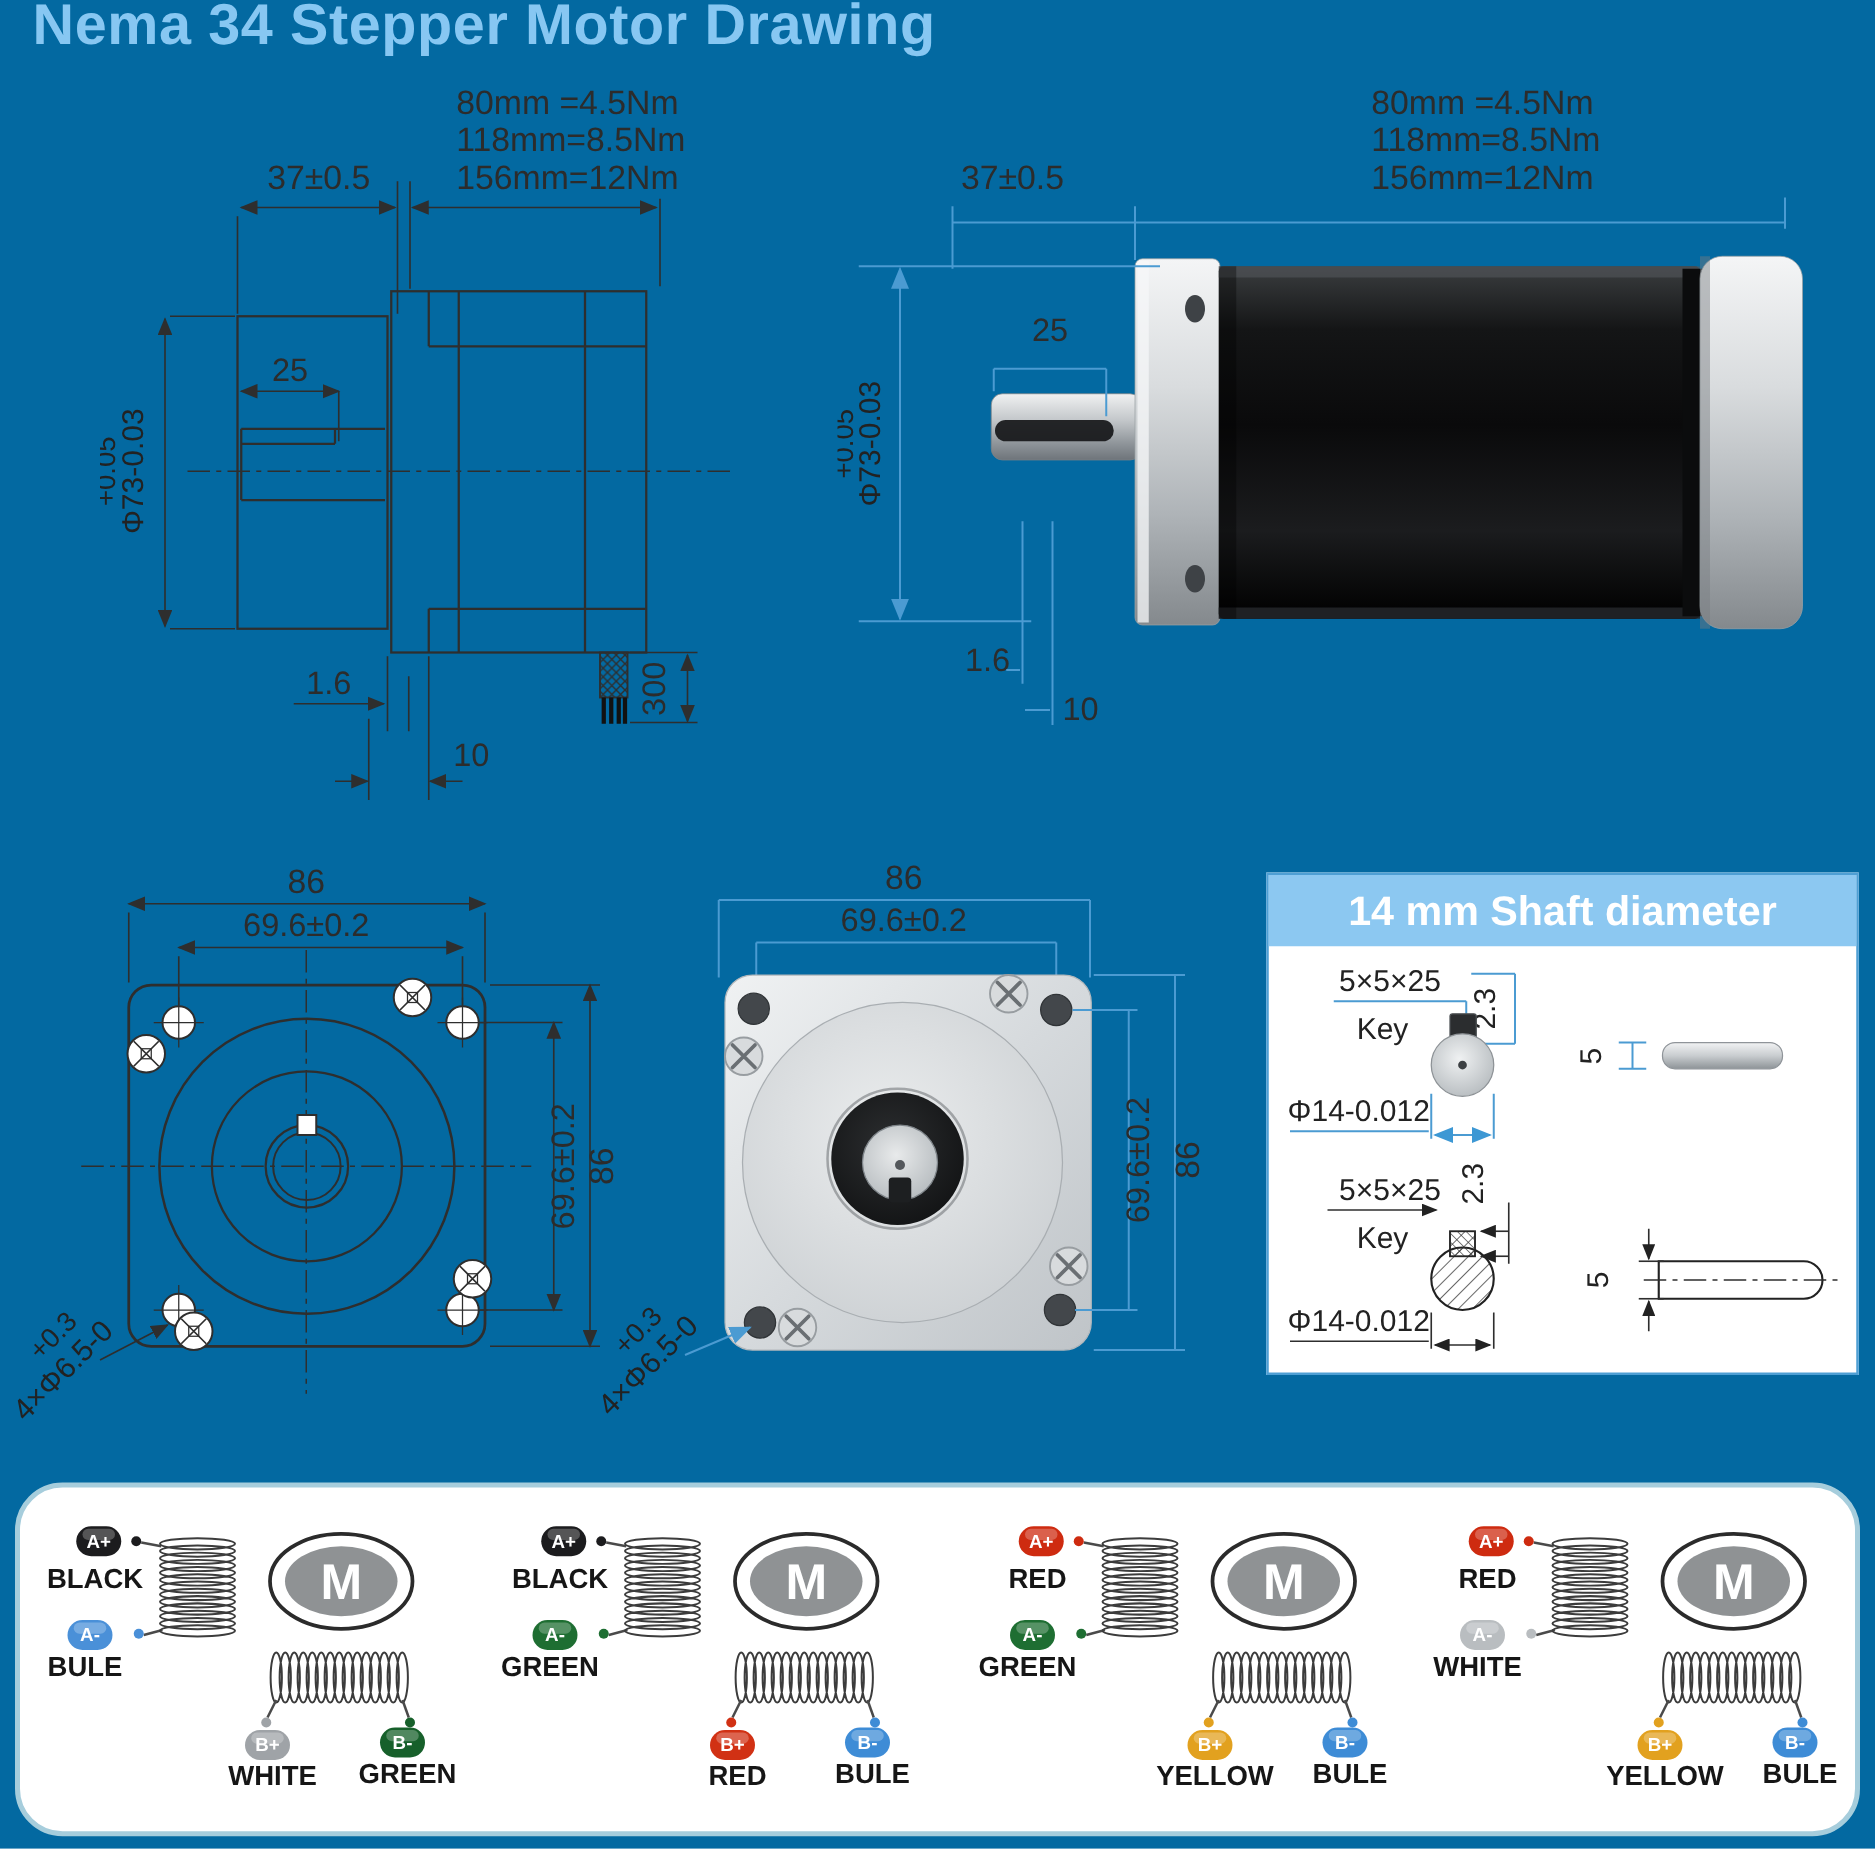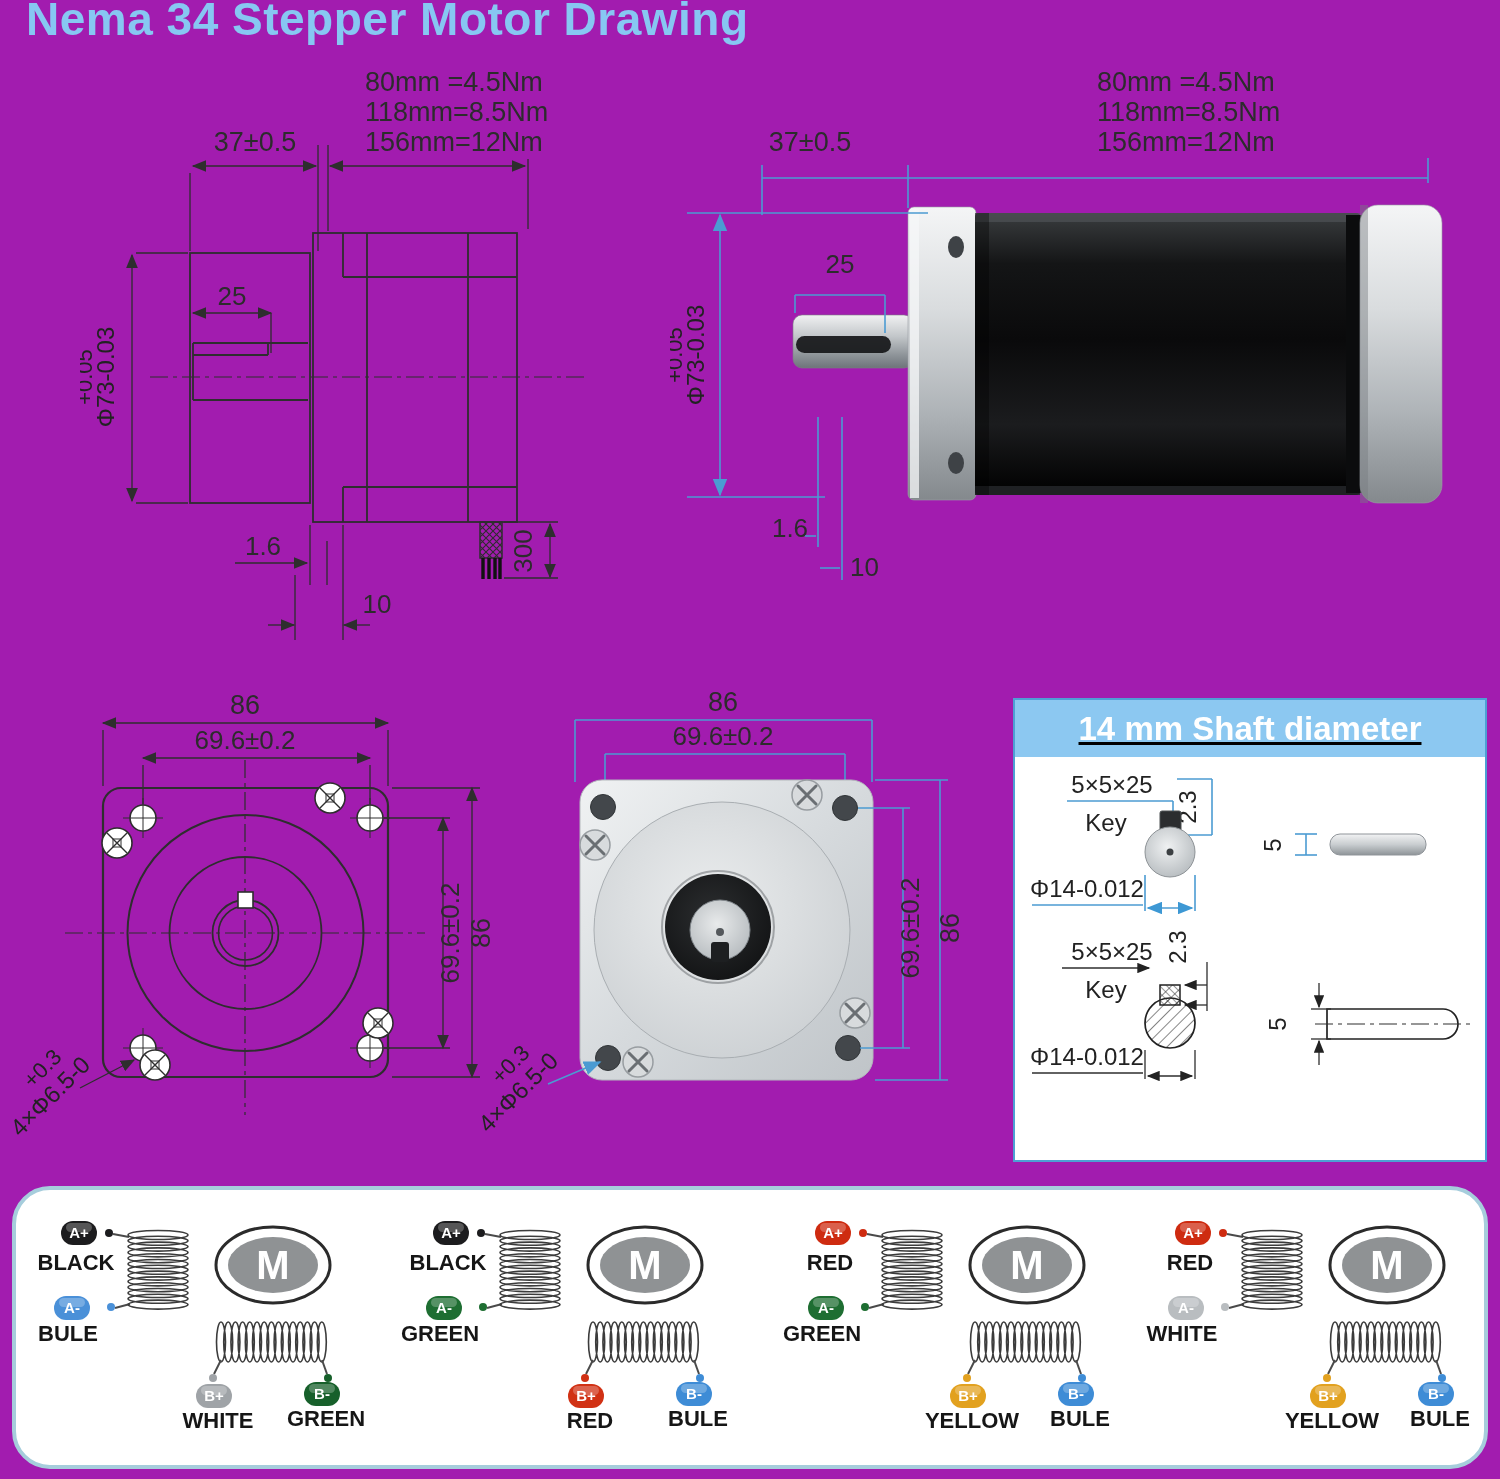--- a/index.html
+++ b/index.html
@@ -1,31 +1,31 @@
 <!DOCTYPE html>
 <html><head>
 <meta charset="utf-8">
 <style>
   html,body{margin:0;padding:0;background:#ffffff;}
-  .page{position:relative;width:1500px;height:1479px;background:#a21caf;overflow:hidden;
+  .page{position:relative;width:1500px;height:1479px;background:#0369a1;overflow:hidden;
         font-family:"Liberation Sans",sans-serif;}
   .abs{position:absolute;}
   #page-title{left:26px;top:-8px;font-size:46px;font-weight:bold;color:#87c7f2;letter-spacing:.5px;}
   svg text{font-family:"Liberation Sans",sans-serif;}
   .t27{font-size:27px;fill:#2c2c2c;}
   .t26{font-size:26px;fill:#2c2c2c;}
   .t24{font-size:24px;fill:#222222;}
   .t22{font-size:22px;fill:#222222;}
   .mid{text-anchor:middle;}
   .ln{stroke:#2e2e2e;stroke-width:1.8;fill:none;}
   .lt{stroke:#2e2e2e;stroke-width:1.3;fill:none;}
   .cd{stroke:#2e2e2e;stroke-width:1.2;fill:none;stroke-dasharray:18 5 4 5;}
   .bl-ln{stroke:#4b9bd2;stroke-width:1.6;fill:none;}
-  .shaft-panel{left:1013px;top:698px;width:474px;height:464px;border:2px solid #4e9fd4;
-               box-sizing:border-box;background:#ffffff;text-decoration:underline;}
+  .shaft-panel{left:1013px;top:698px;width:474px;height:402px;border:2px solid #4e9fd4;
+               box-sizing:border-box;background:#ffffff;}
   .shaft-panel-header{height:57px;background:#8cc8f1;color:#ffffff;font-size:33px;font-weight:bold;
                text-align:center;line-height:57px;}
   .wiring-panel{left:12px;top:1186px;width:1476px;height:283px;border:4px solid #a6cddc;
                border-radius:38px;box-sizing:border-box;background:#ffffff;}
   .bl{font-size:15px;font-weight:bold;fill:#ffffff;text-anchor:middle;}
   .wname{font-size:22px;font-weight:bold;fill:#161616;text-anchor:middle;}
   .mtxt{font-size:40px;font-weight:bold;fill:#ffffff;text-anchor:middle;}
   .coil{stroke:#3c3c3c;stroke-width:1.6;fill:none;}
   .wire{stroke:#4a4a4a;stroke-width:2;fill:none;}
 </style>

